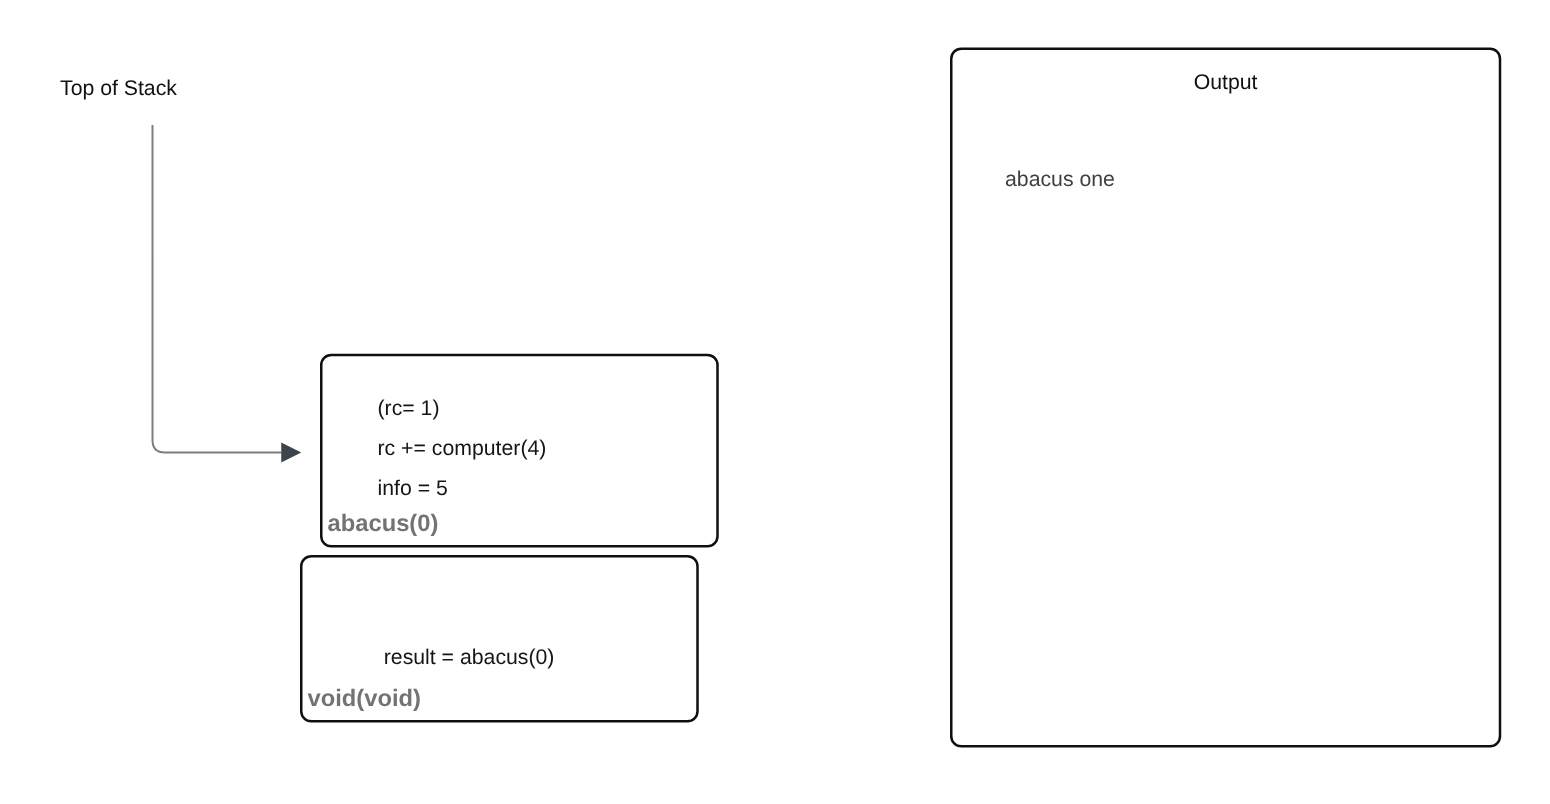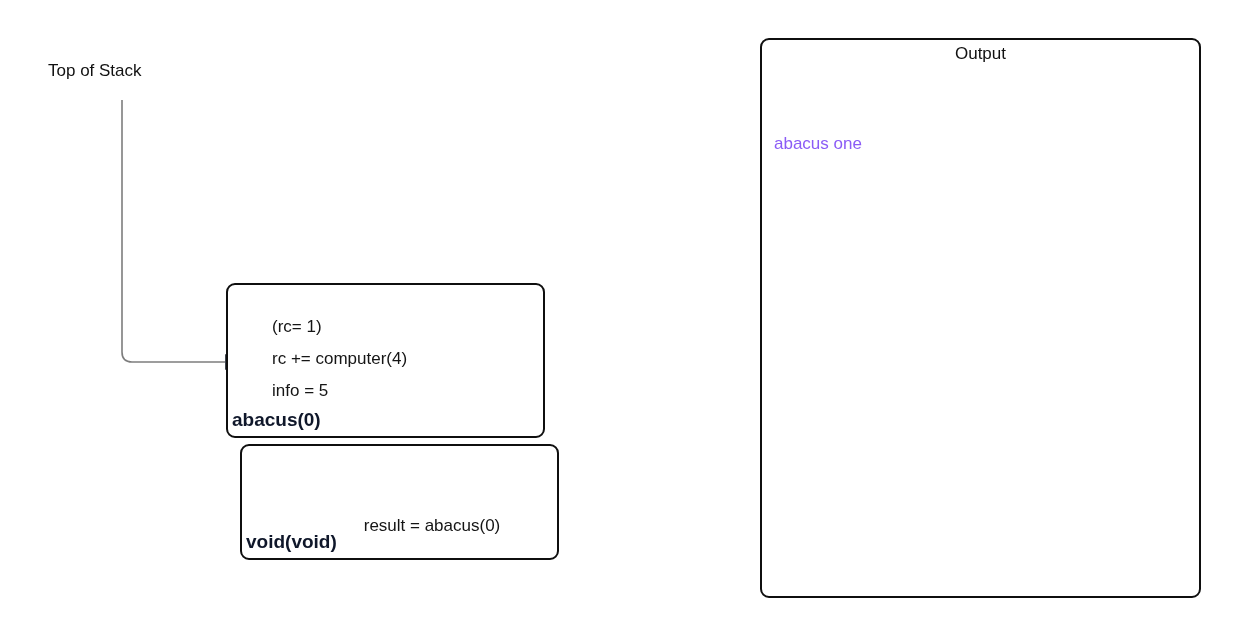--- a/index.html
+++ b/index.html
@@ -32,61 +32,61 @@
     height: 400px;
     pointer-events: none;
   }
   .frame {
     position: absolute;
     width: 319px;
     border: 2px solid #0f0f0f;
     border-radius: 9px;
     background: #ffffff;
   }
-  .frame-abacus { left: 226px; top: 283px; height: 155px; }
-  .frame-main   { left: 240px; top: 444px; height: 116px; text-align: center; }
+  .frame-abacus { left: 256px; top: 283px; height: 155px; }
+  .frame-main   { left: 240px; top: 444px; height: 134px; }
   .frame-lines {
     font-size: 17px;
     line-height: 32px;
     color: #151515;
   }
   .frame-abacus .frame-lines { padding: 26px 0 0 44px; }
   .frame-main .frame-lines   { padding: 64px 0 0 65px; }
   .frame-label {
     position: absolute;
     left: 4px;
     bottom: 5px;
     font-size: 19px;
     font-weight: 700;
-    color: #0f172a;
+    color: #737373;
     white-space: nowrap;
     margin-top: 17px;
   }
   .output-box {
     position: absolute;
     left: 760px;
     top: 38px;
     width: 441px;
     height: 560px;
     border: 2px solid #0f0f0f;
     border-radius: 9px;
     background: #ffffff;
   }
   .output-title {
-    margin-top: 4px;
+    margin-top: 16px;
     text-align: center;
     font-size: 17px;
     color: #111111;
   }
   .output-line {
     position: absolute;
-    left: 12px;
+    left: 42px;
     top: 94px;
     font-size: 17px;
-    color: #8b5cf6;
+    color: #404040;
     white-space: nowrap;
   }
 </style>
 </head>
 <body>
 
 <div class="canvas">
 
   <div class="stack-label">Top of Stack</div>
 

